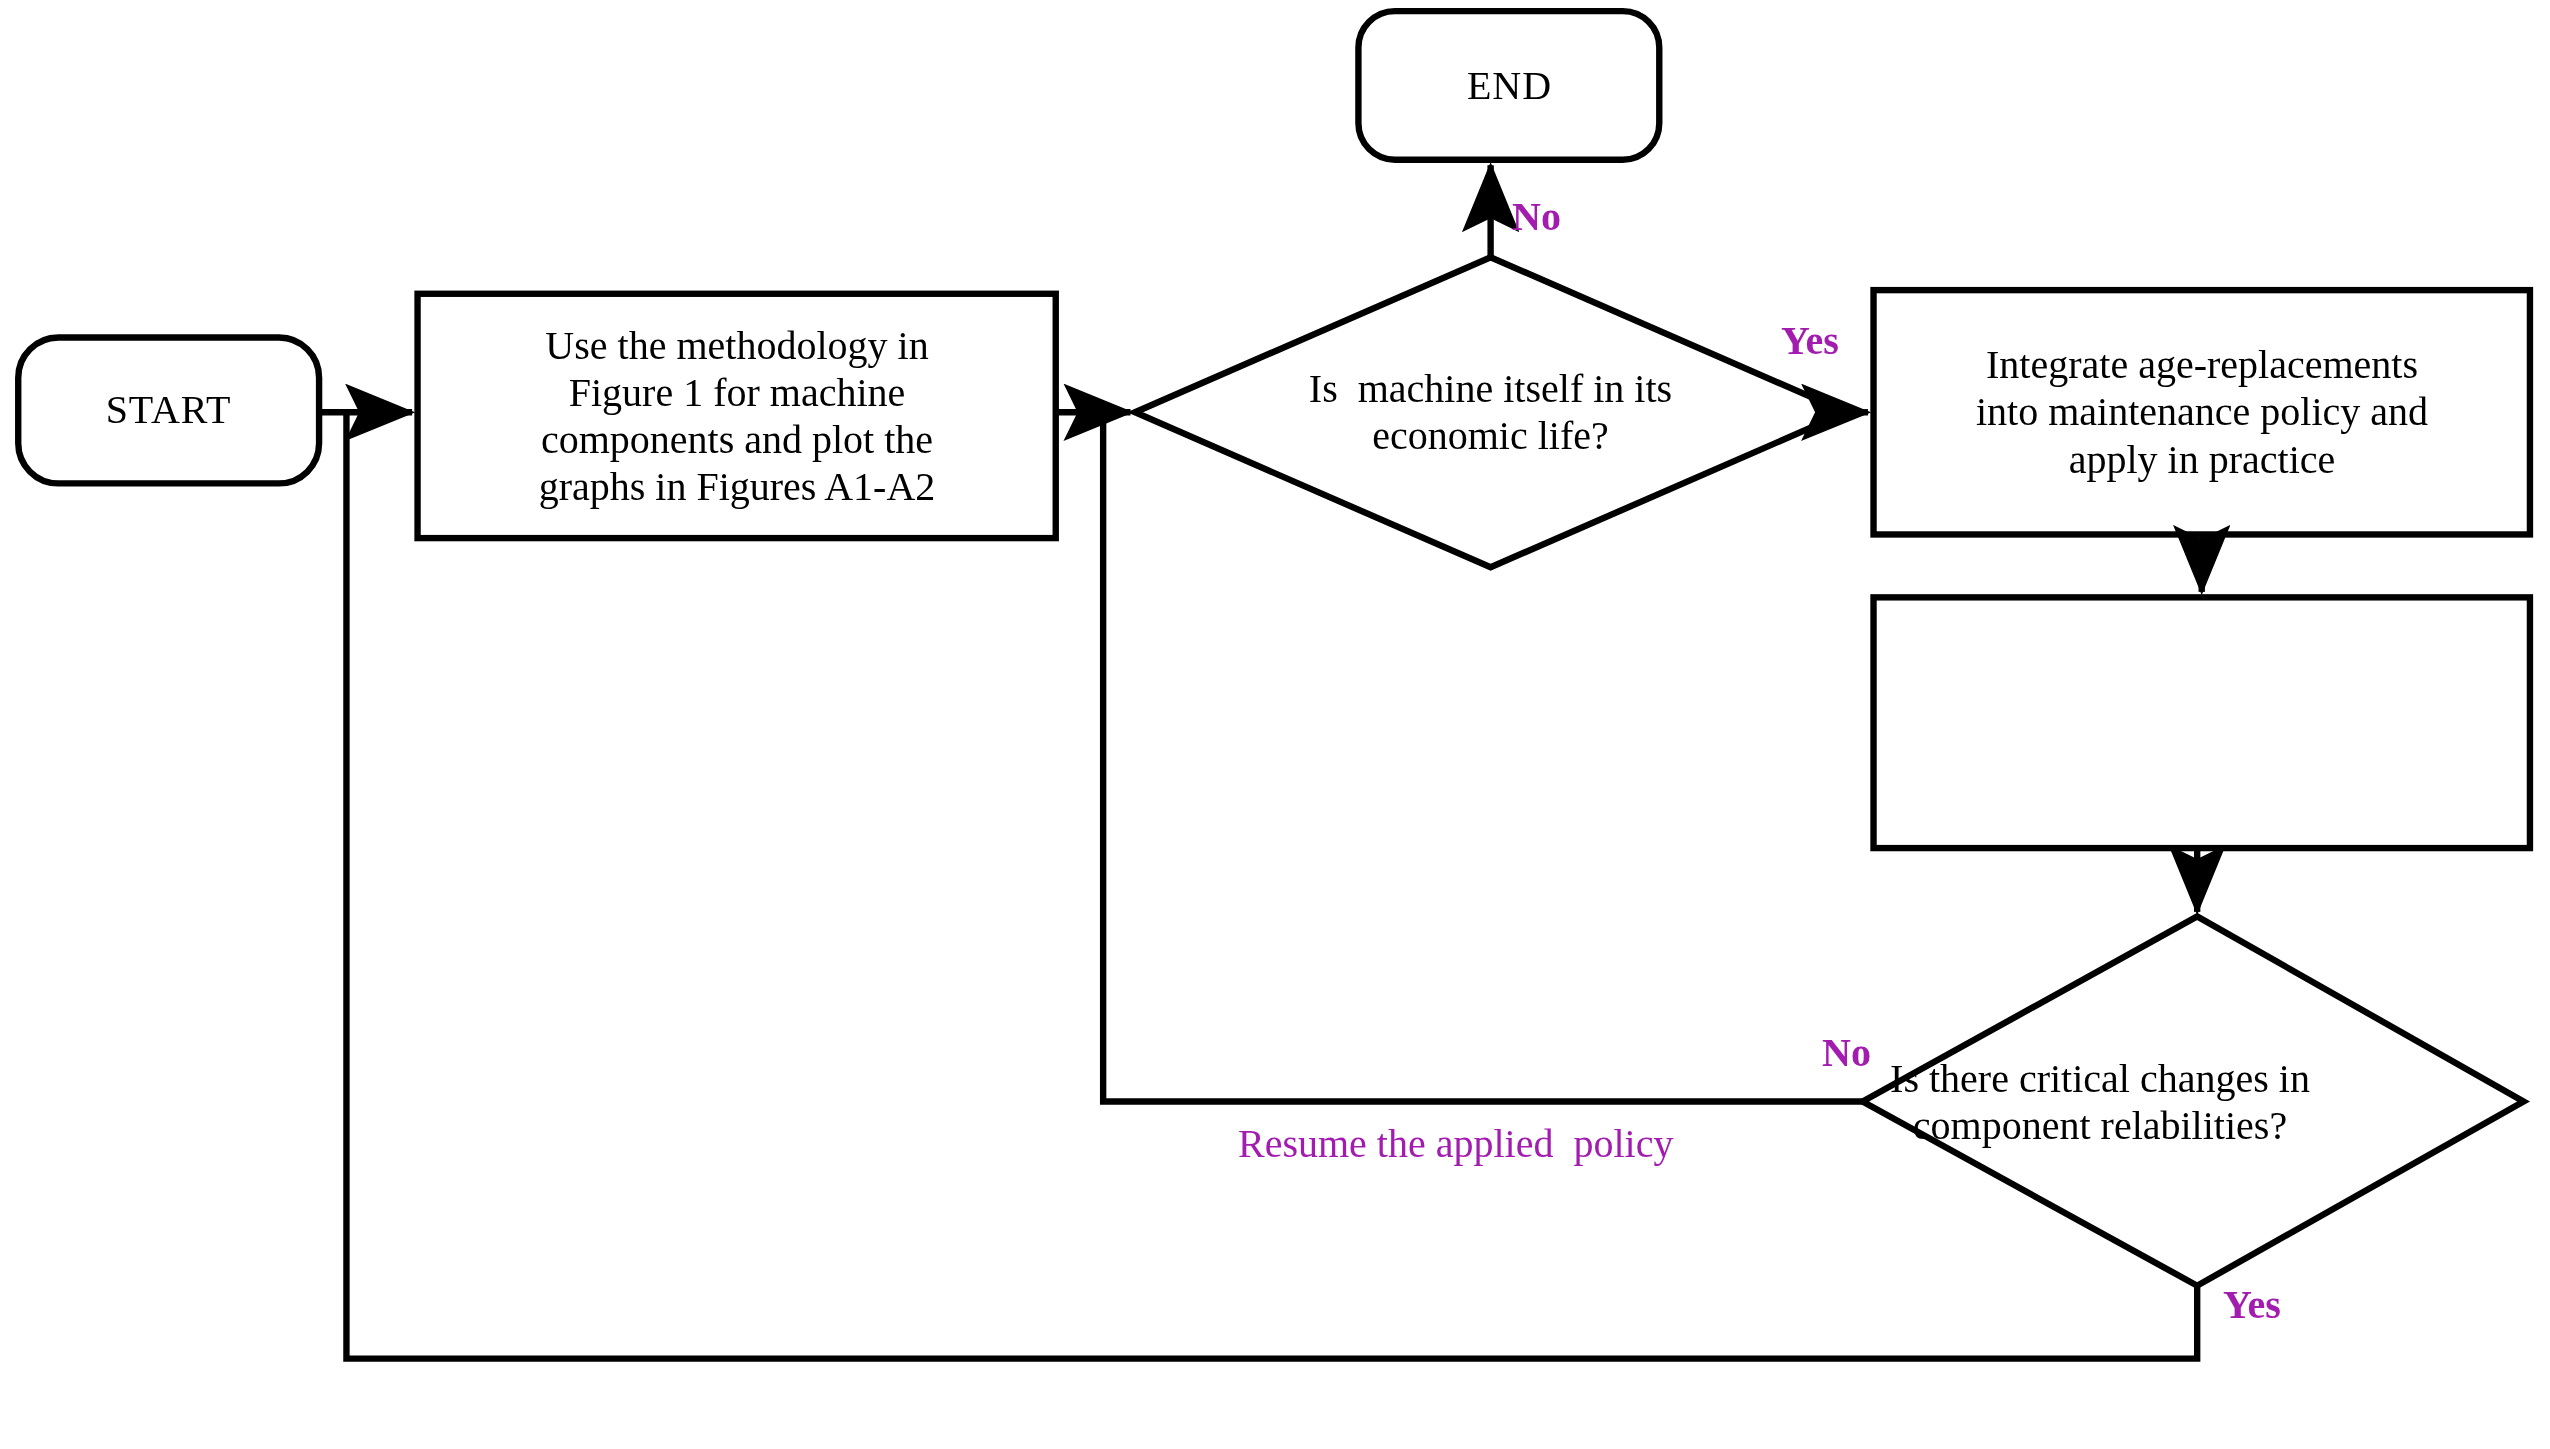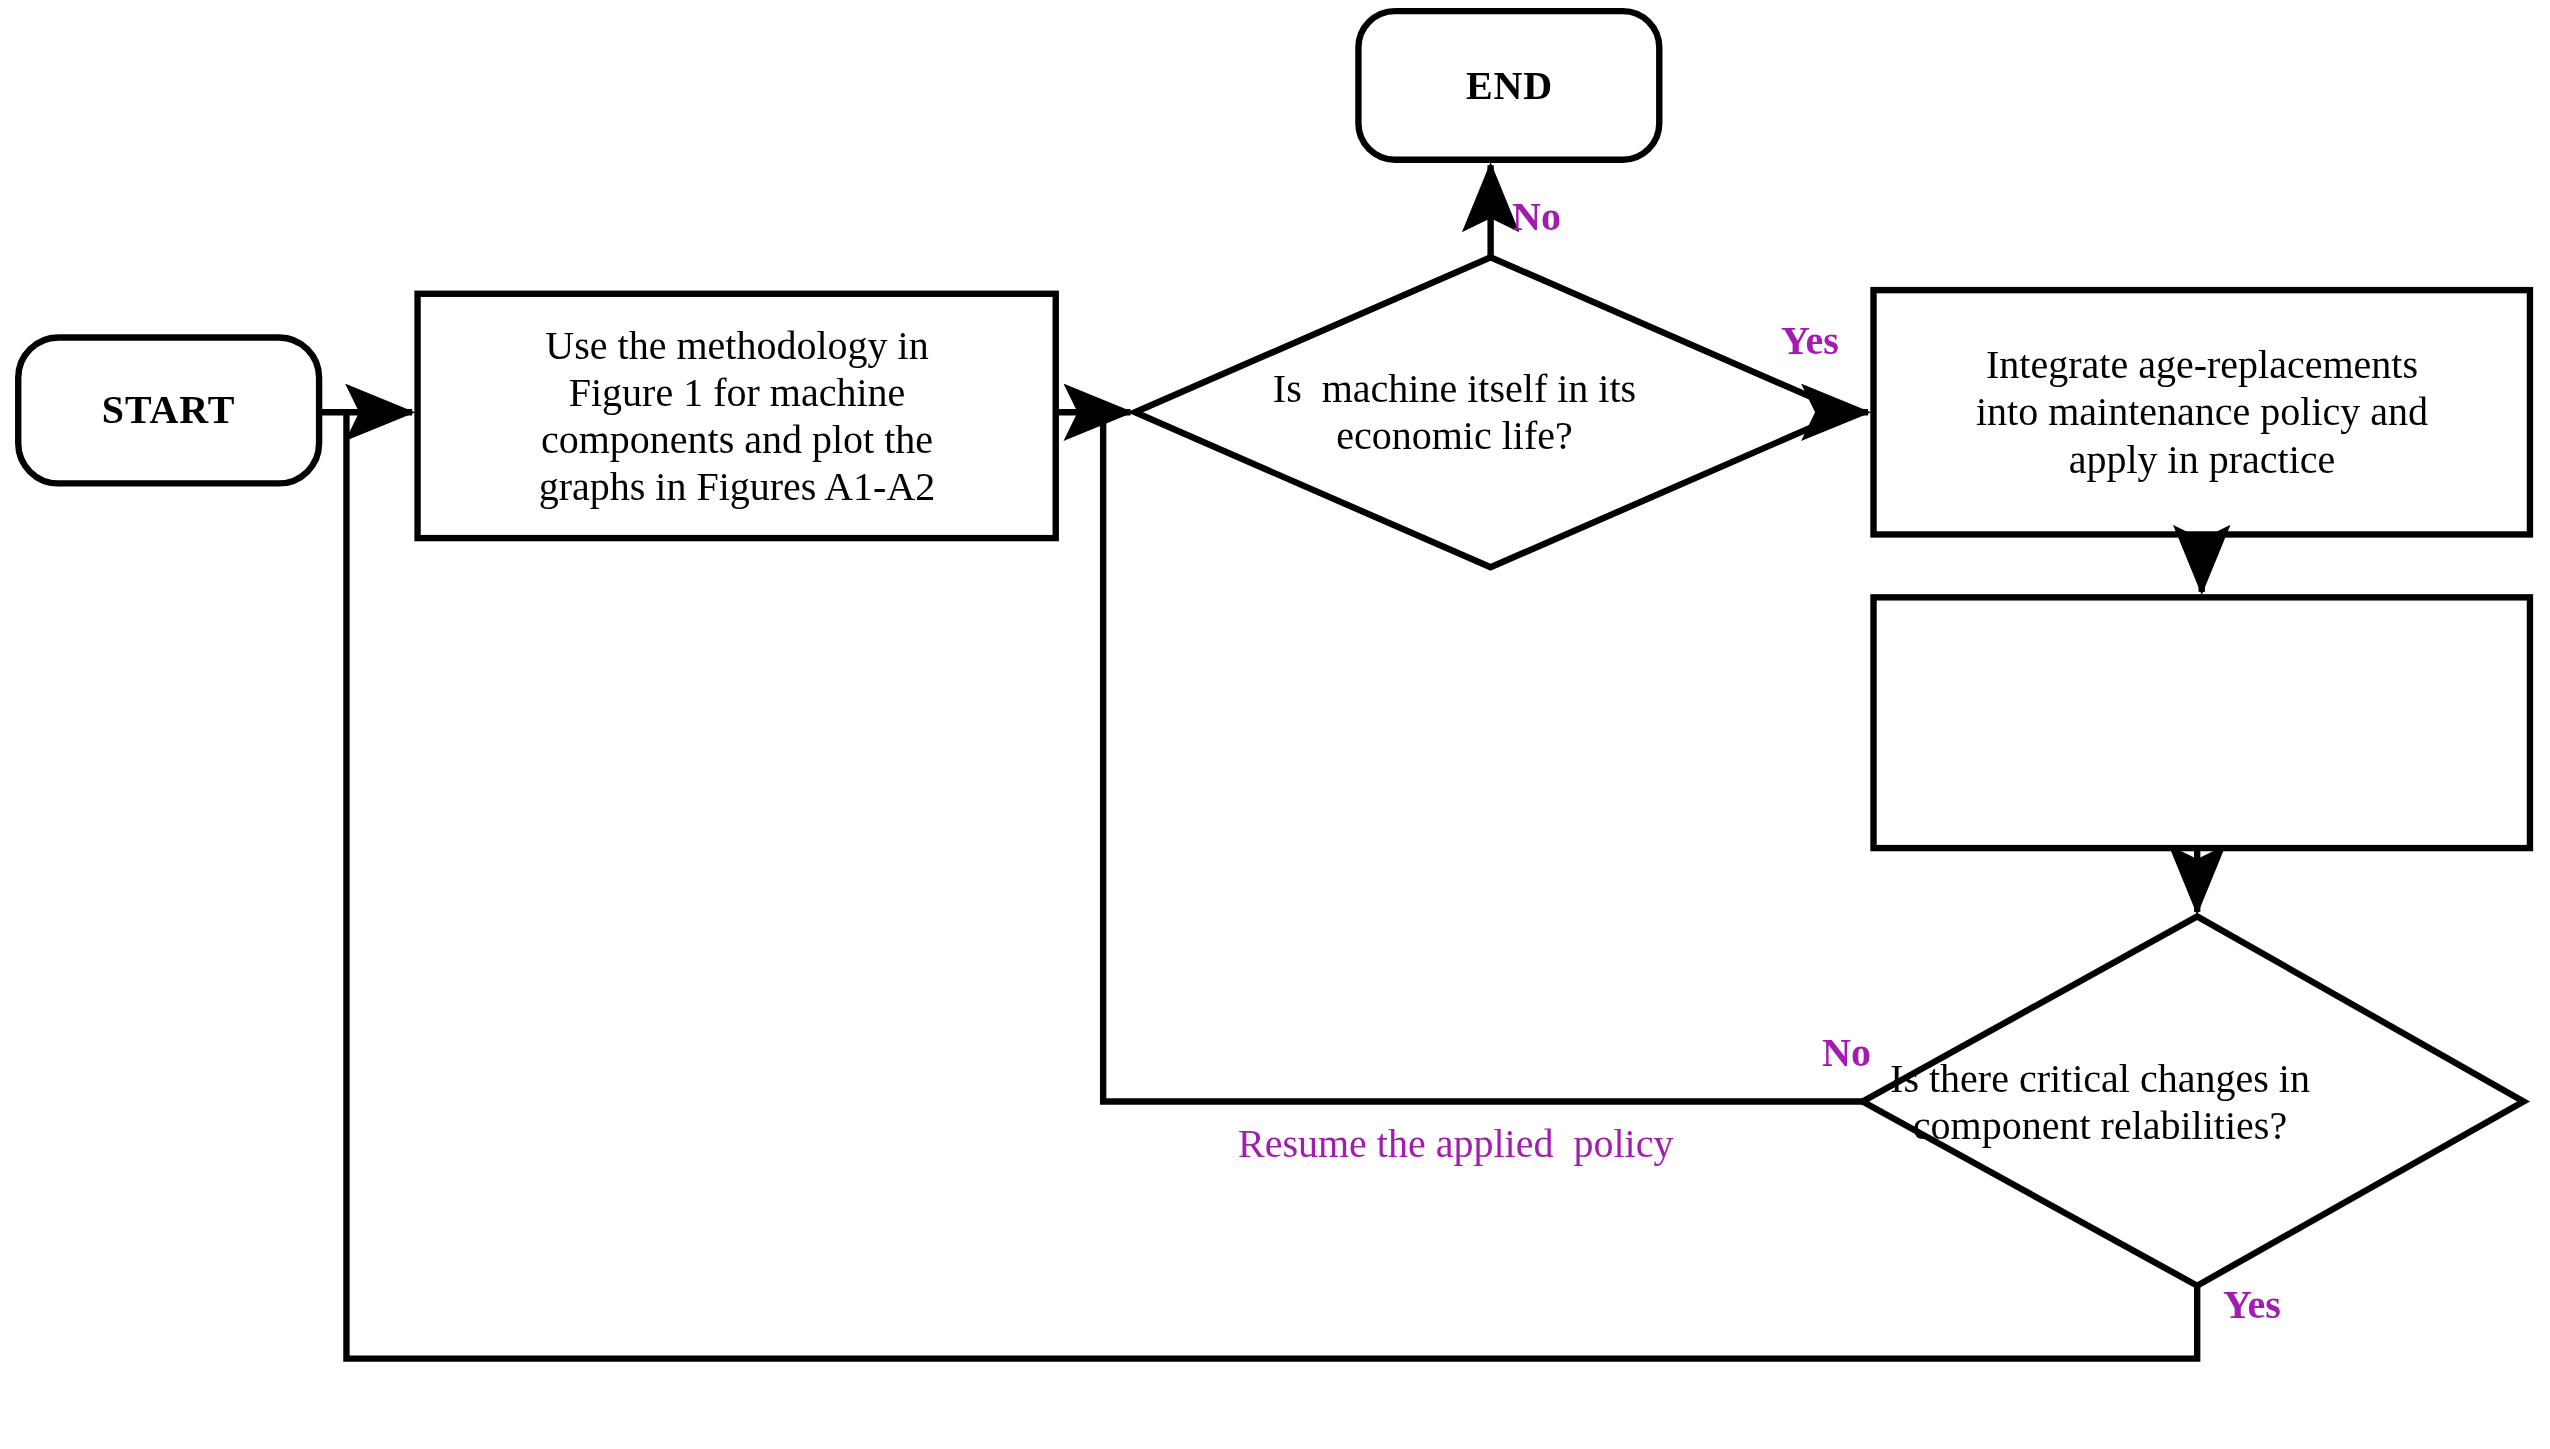--- a/index.html
+++ b/index.html
@@ -28,21 +28,21 @@
     align-items: center;
     justify-content: center;
     text-align: center;
     font-family: "Liberation Serif", "DejaVu Serif", serif;
     color: #000000;
     line-height: 1.18;
     white-space: pre-wrap;
     pointer-events: auto;
   }
   .terminator-text {
-    font-weight: bold;
+    font-weight: normal;
     font-size: 40px;
     letter-spacing: 0.9px;
   }
   .process-text {
     font-size: 40px;
   }
   .decision-text {
     font-size: 40px;
   }
   .edge-label {
@@ -106,21 +106,21 @@
 
   <div class="node-text terminator-text" style="left:18px; top:337px; width:301px; height:146px;">START</div>
 
   <div class="node-text process-text" style="left:425px; top:294px; width:624px; height:244px;">Use the methodology in
 Figure 1 for machine
 components and plot the
 graphs in Figures A1-A2</div>
 
   <div class="node-text terminator-text" style="left:1359px; top:11px; width:301px; height:149px;">END</div>
 
-  <div class="node-text decision-text" style="left:1172px; top:328px; width:565px; height:168px;">Is  machine itself in its
+  <div class="node-text decision-text" style="left:1208px; top:328px; width:565px; height:168px;">Is  machine itself in its
 economic life?</div>
 
   <div class="node-text process-text" style="left:1879px; top:290px; width:646px; height:244px;">Integrate age-replacements
 into maintenance policy and
 apply in practice</div>
 
 
   <div class="node-text decision-text" style="left:1808px; top:1029px; width:584px; height:146px;">Is there critical changes in
 component relabilities?</div>
 

